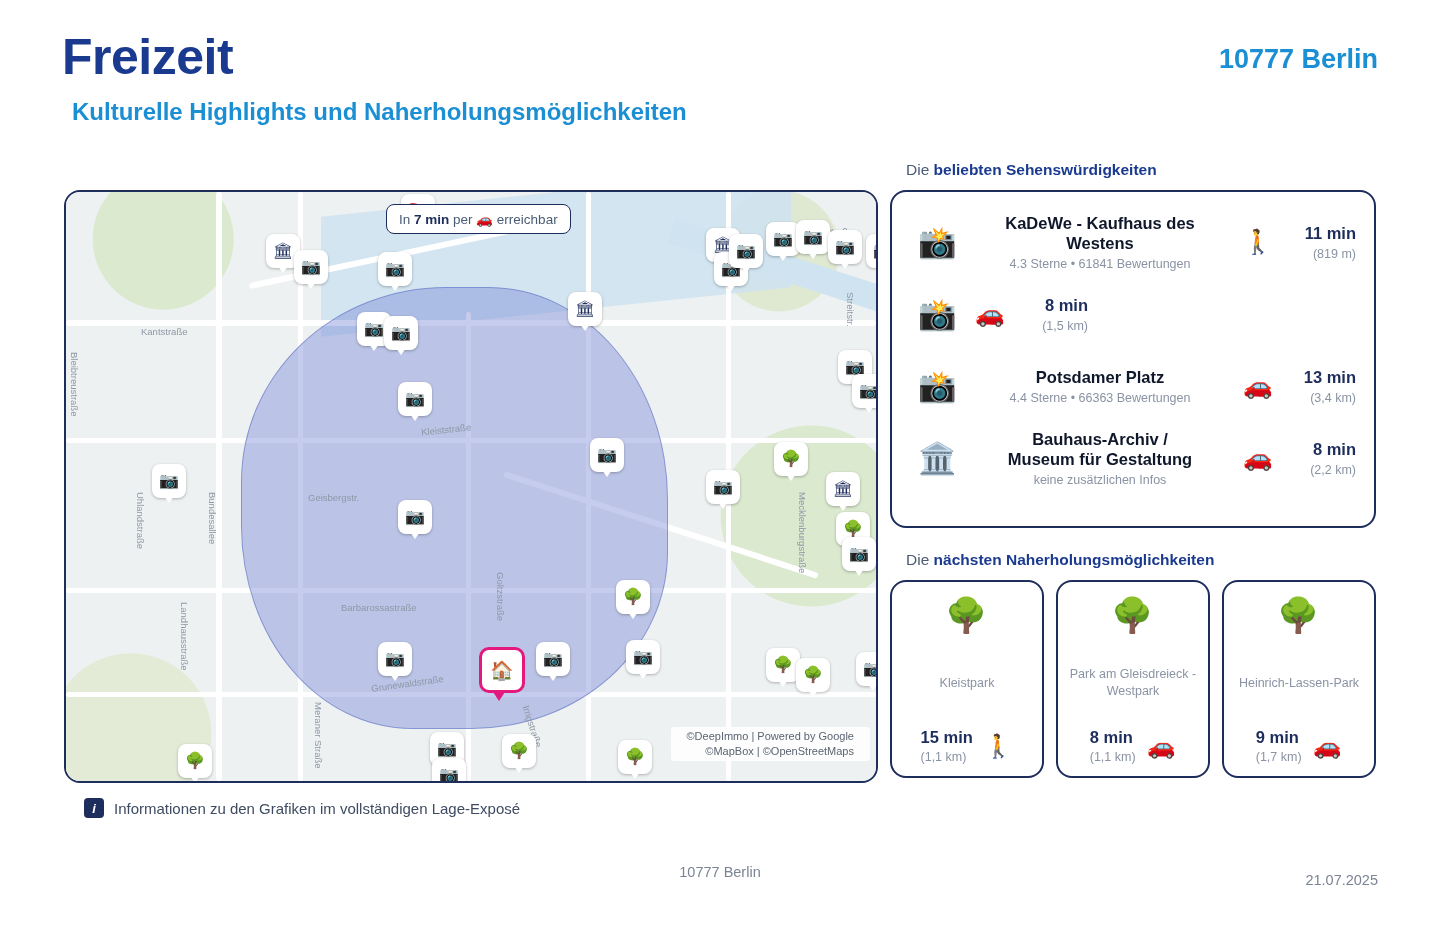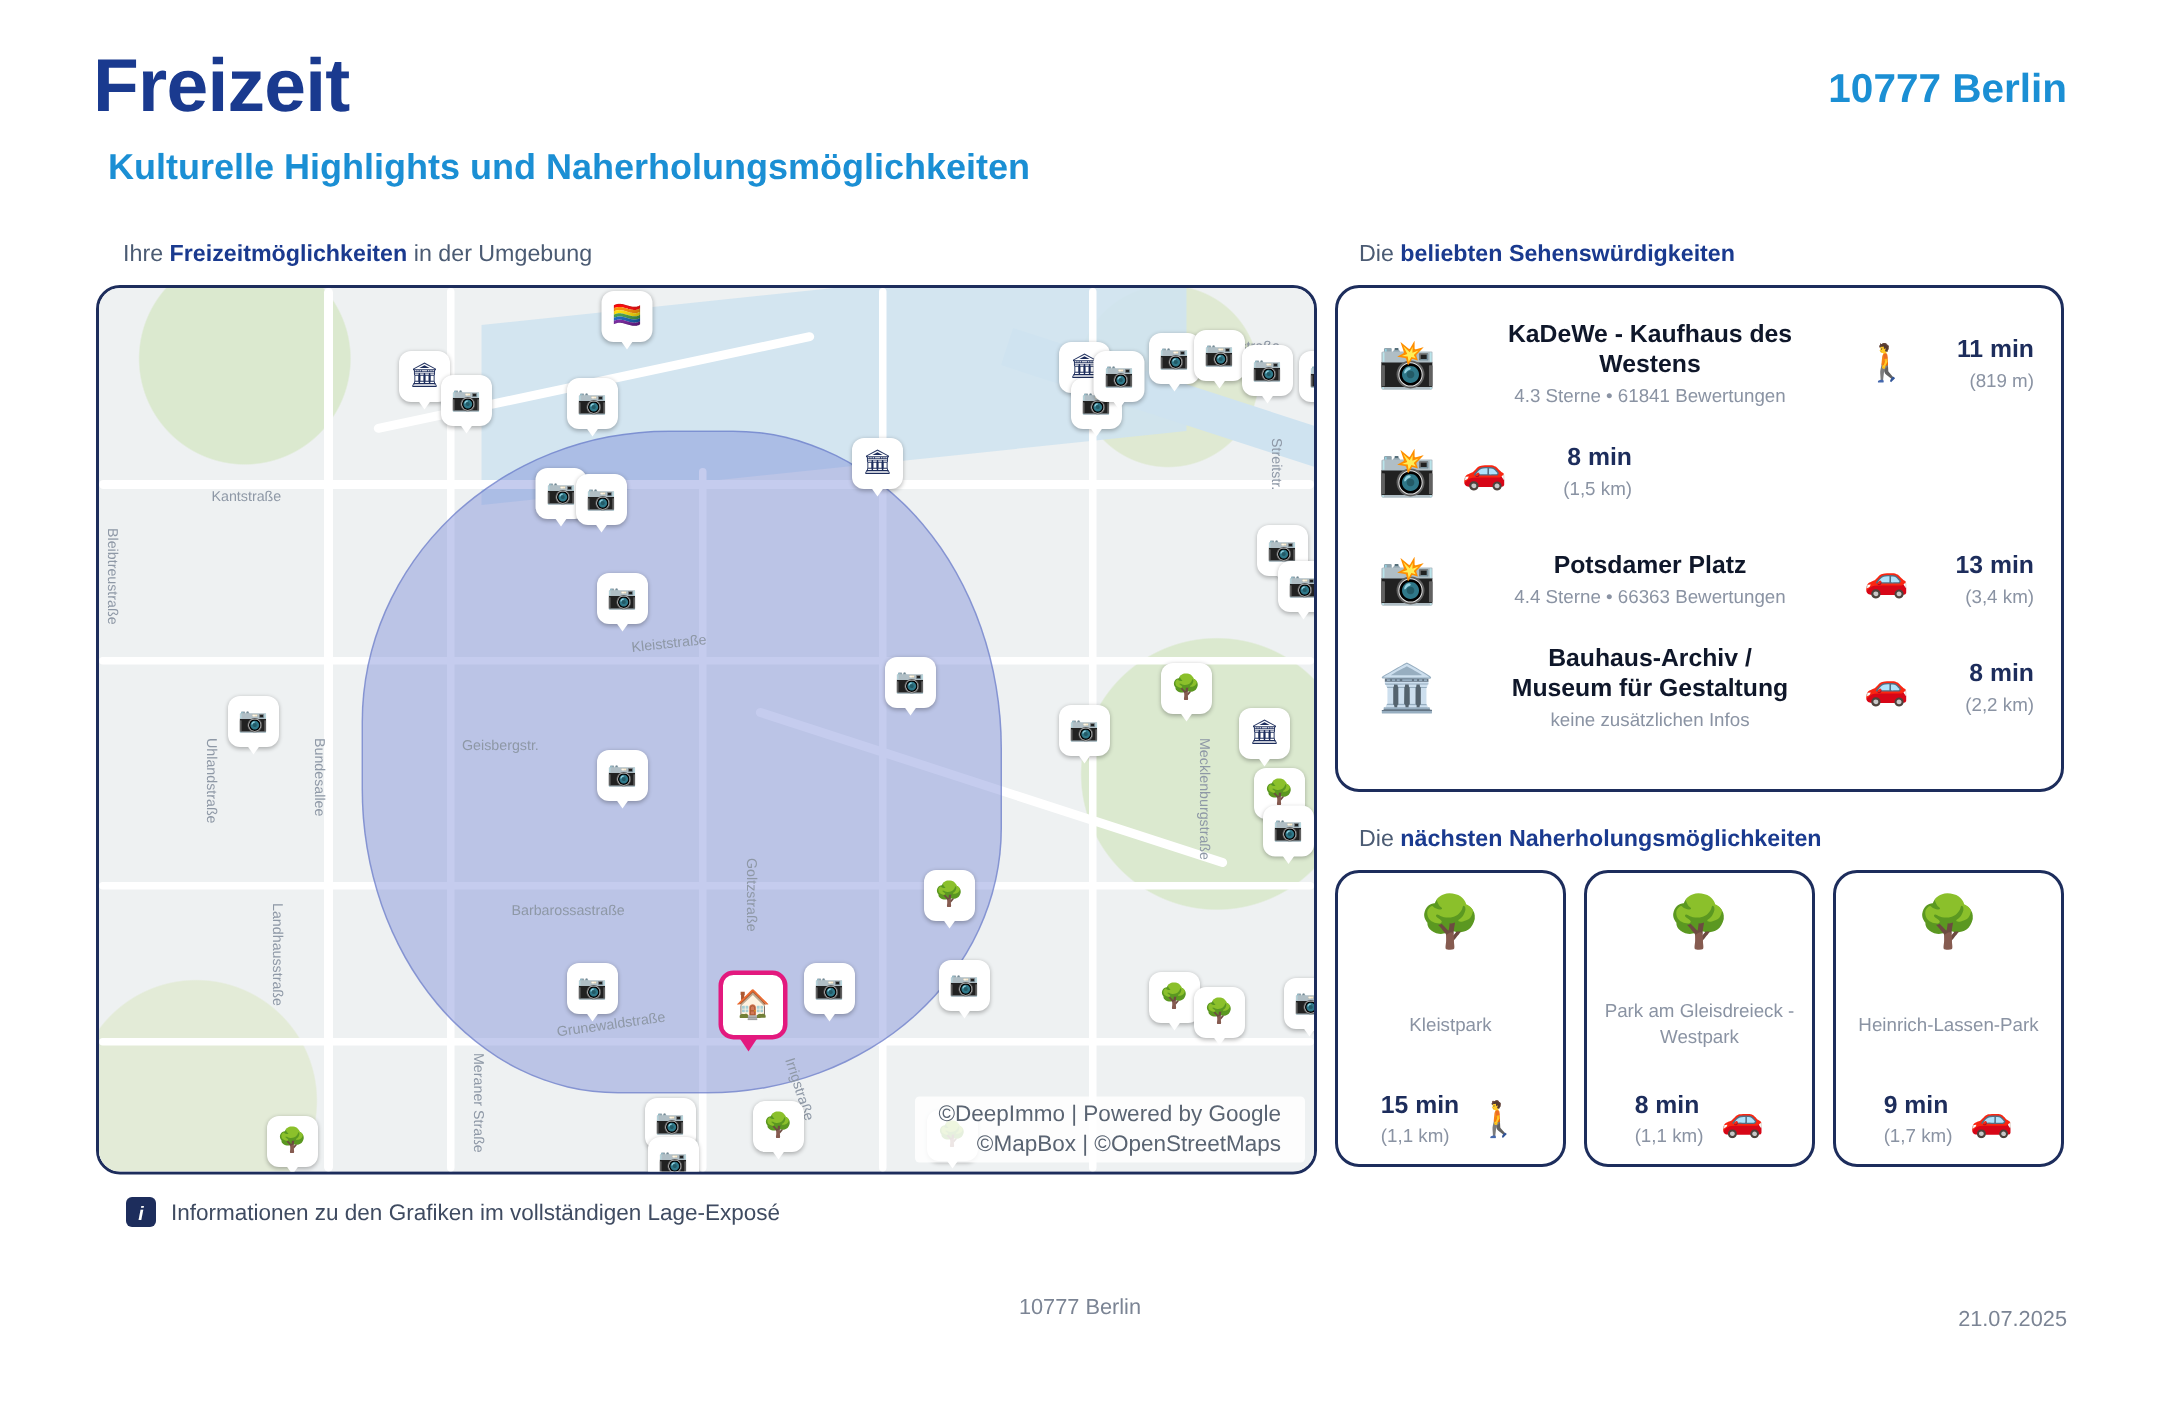--- a/index.html
+++ b/index.html
@@ -172,25 +172,25 @@
     border-radius: 8px;
     padding: 6px 12px;
     font-size: 13.5px;
     color: #4b5b73;
     white-space: nowrap;
   }
   .reach-badge b { color: #1d2d5c; }
   .attrib {
     position: absolute;
     right: 6px;
-    bottom: 6px;
+    bottom: 20px;
     background: rgba(255,255,255,.85);
     border-radius: 3px;
     padding: 2px 16px;
-    font-size: 15px;
+    font-size: 11px;
     color: #5a6472;
     text-align: right;
     line-height: 1.35;
   }
   
   .note {
     position: absolute;
     left: 84px;
     top: 798px;
     display: flex;
@@ -334,23 +334,20 @@
 </style>
 </head>
 <body>
 
 <div class="page">
 
   <div class="title">Freizeit</div>
   <div class="zip">10777 Berlin</div>
   <div class="subtitle">Kulturelle Highlights und Naherholungsmöglichkeiten</div>
 
-  <div class="cap" id="cap-map">
-    <span>Ihre </span><b>Freizeitmöglichkeiten</b><span> in der Umgebung</span>
-  </div>
 
   <div class="map-frame">
     <div class="map-bg"></div>
     <div class="water"></div>
     <div class="water2"></div>
 
     <div class="road" style="left:0;top:128px;width:810px;"></div>
     <div class="road" style="left:0;top:246px;width:810px;height:5px;"></div>
     <div class="road" style="left:0;top:396px;width:810px;height:5px;"></div>
     <div class="road" style="left:0;top:500px;width:810px;height:5px;"></div>
@@ -528,20 +525,23 @@
     <div class="pin" style="left:335px;top:2px;">
       <div class="bubble">🏳️‍🌈</div>
       <div class="tail"></div>
     </div>
 
     <div class="home-pin">
       <div class="bubble">🏠</div>
       <div class="tail"></div>
     </div>
 
+    <div class="reach-badge">
+      <span>In </span><b>7 min</b><span> per </span><span>🚗</span><span> erreichbar</span>
+    </div>
 
     <div class="attrib">
       <div>©DeepImmo | Powered by Google</div>
       <div>©MapBox | ©OpenStreetMaps</div>
     </div>
   </div>
 
   <div class="note">
     <div class="i">i</div>
     <div>Informationen zu den Grafiken im vollständigen Lage-Exposé</div>

